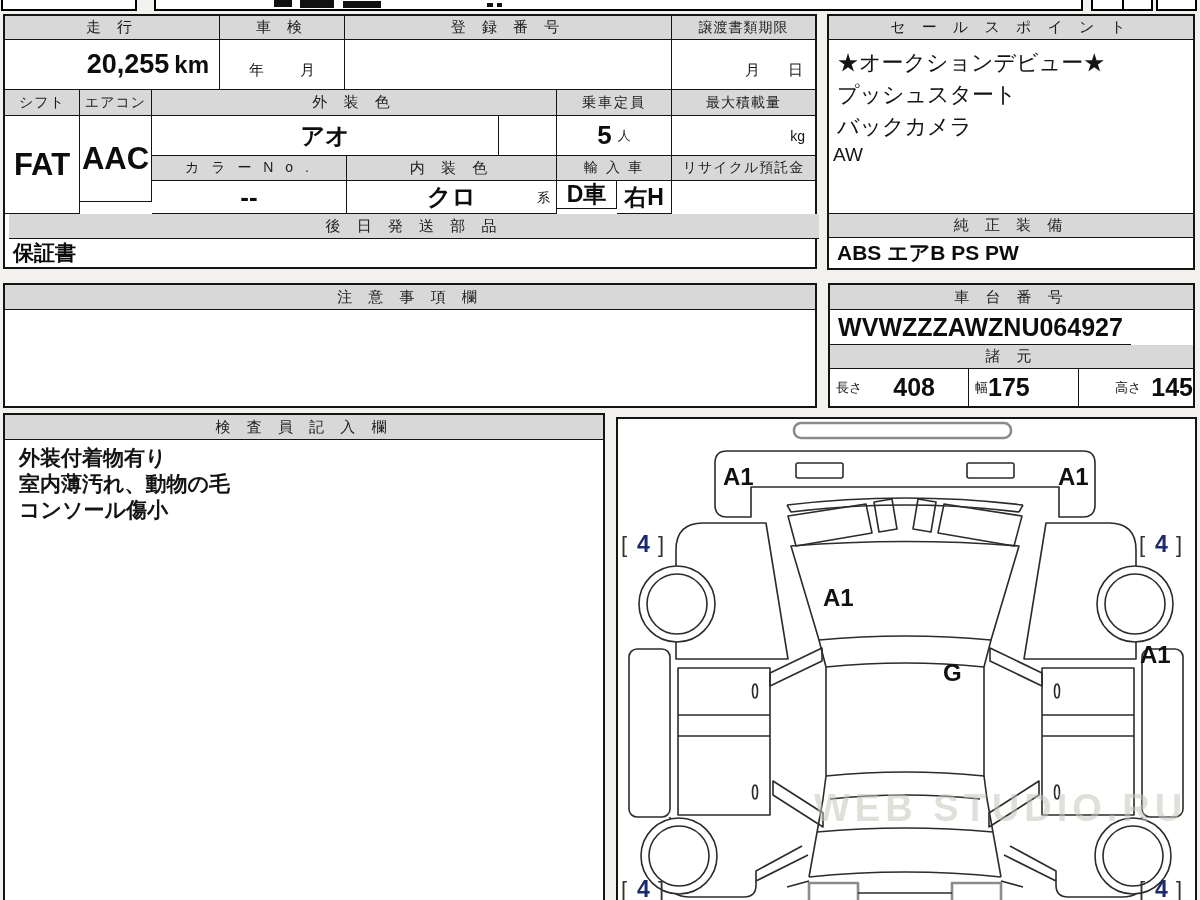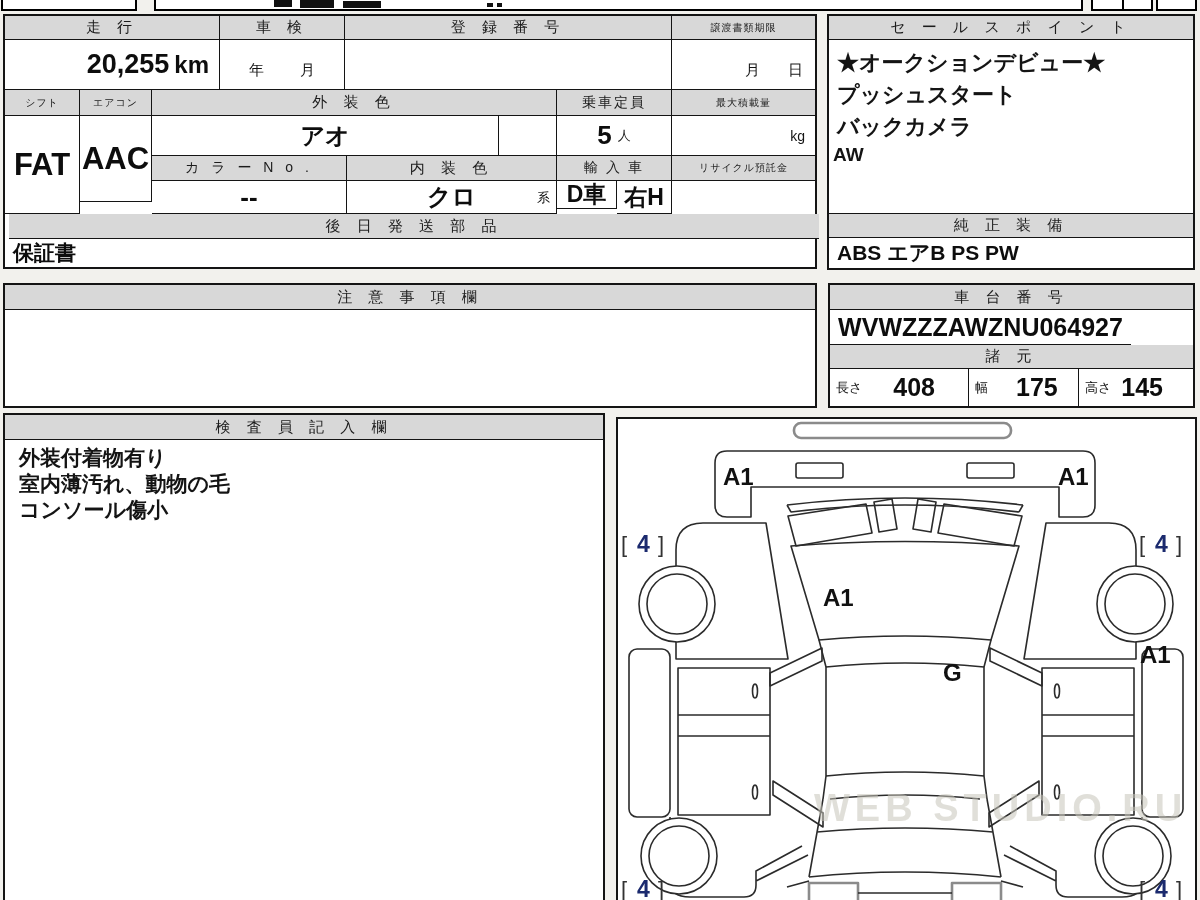--- a/index.html
+++ b/index.html
@@ -9,31 +9,31 @@
     font-family:"Liberation Sans",sans-serif;color:#141414;
   }
   .box{position:absolute;background:#fff;border:2px solid #141414;box-sizing:border-box}
   .noBot{border-bottom:none}
   .cell{position:absolute;box-sizing:border-box;overflow:hidden;
         border-right:1.5px solid #141414;border-bottom:1.5px solid #141414;
         display:flex;align-items:center;justify-content:center}
   .nbr{border-right:none}
   .nbb{border-bottom:none}
   .hdr{background:#d8d8d8;font-size:15px;letter-spacing:6px;color:#1c1c1c;white-space:nowrap}
-  .hdr.tight{letter-spacing:1px;font-size:10px}
+  .hdr.tight{letter-spacing:1px;font-size:14px}
   .hdr.mid{letter-spacing:2px;font-size:14px}
   .val{font-weight:bold;color:#0d0d0d}
   .unit{font-weight:normal;font-size:13px;margin-left:6px;color:#222}
   .left{justify-content:flex-start;padding-left:8px}
   .right{justify-content:flex-end;padding-right:10px}
   
   .topseg{position:absolute;top:0;height:11px;border:2px solid #000;border-top:none;background:#fff;box-sizing:border-box}
   .smudge{position:absolute;background:#111}
   
-  .salesline{position:absolute;left:8px;font-weight:bold;font-size:22px;white-space:nowrap}
+  .salesline{position:absolute;left:8px;font-weight:normal;font-size:22px;white-space:nowrap}
   
   .inspline{position:absolute;left:14px;font-weight:bold;font-size:21px;white-space:nowrap}
   
   svg text{font-family:"Liberation Sans",sans-serif}
   .svgmark{font-size:24px;font-weight:bold;fill:#111}
   .svgbracket{font-size:22px;font-weight:normal;fill:#333}
   .svgfour{font-size:23px;font-weight:bold;fill:#1b2a6e}
   .watermark{position:absolute;left:196px;top:368px;font-size:38px;font-weight:bold;
              letter-spacing:5px;color:rgba(198,196,186,0.55);white-space:nowrap}
 </style>
@@ -188,23 +188,23 @@
     </div>
   <div class="cell hdr nbr" style="left:0;top:60px;width:363px;height:24px">
       <span>諸 元</span>
     </div>
   <div class="cell nbb" style="left:0;top:84px;width:139px;height:37px;justify-content:flex-start;padding-left:6px">
     <span style="font-size:13px">長さ</span>
     <span class="val" style="font-size:25px;margin-left:31px">408</span>
   </div>
   <div class="cell nbb" style="left:139px;top:84px;width:110px;height:37px;justify-content:flex-start;padding-left:6px">
     <span style="font-size:13px">幅</span>
-    <span class="val" style="font-size:25px;margin-left:28px">175</span>
-  </div>
-  <div class="cell nbr nbb" style="left:249px;top:84px;width:114px;height:37px;justify-content:flex-start;padding-left:6px">
+    <span class="val" style="font-size:25px;margin-left:0">175</span>
+  </div>
+  <div class="cell nbr nbb" style="left:249px;top:84px;width:114px;height:37px;justify-content:flex-end;padding-left:6px">
     <span style="font-size:13px">高さ</span>
     <span class="val" style="font-size:25px;margin-left:10px">145</span>
   </div>
 </div>
 
 <div class="box noBot" style="left:3px;top:413px;width:602px;height:487px">
   <div class="cell hdr nbr" style="left:0;top:0;width:598px;height:25px">
       <span>検 査 員 記 入 欄</span>
     </div>
   <div style="position:absolute;left:0;top:25px;width:598px;height:458px">

